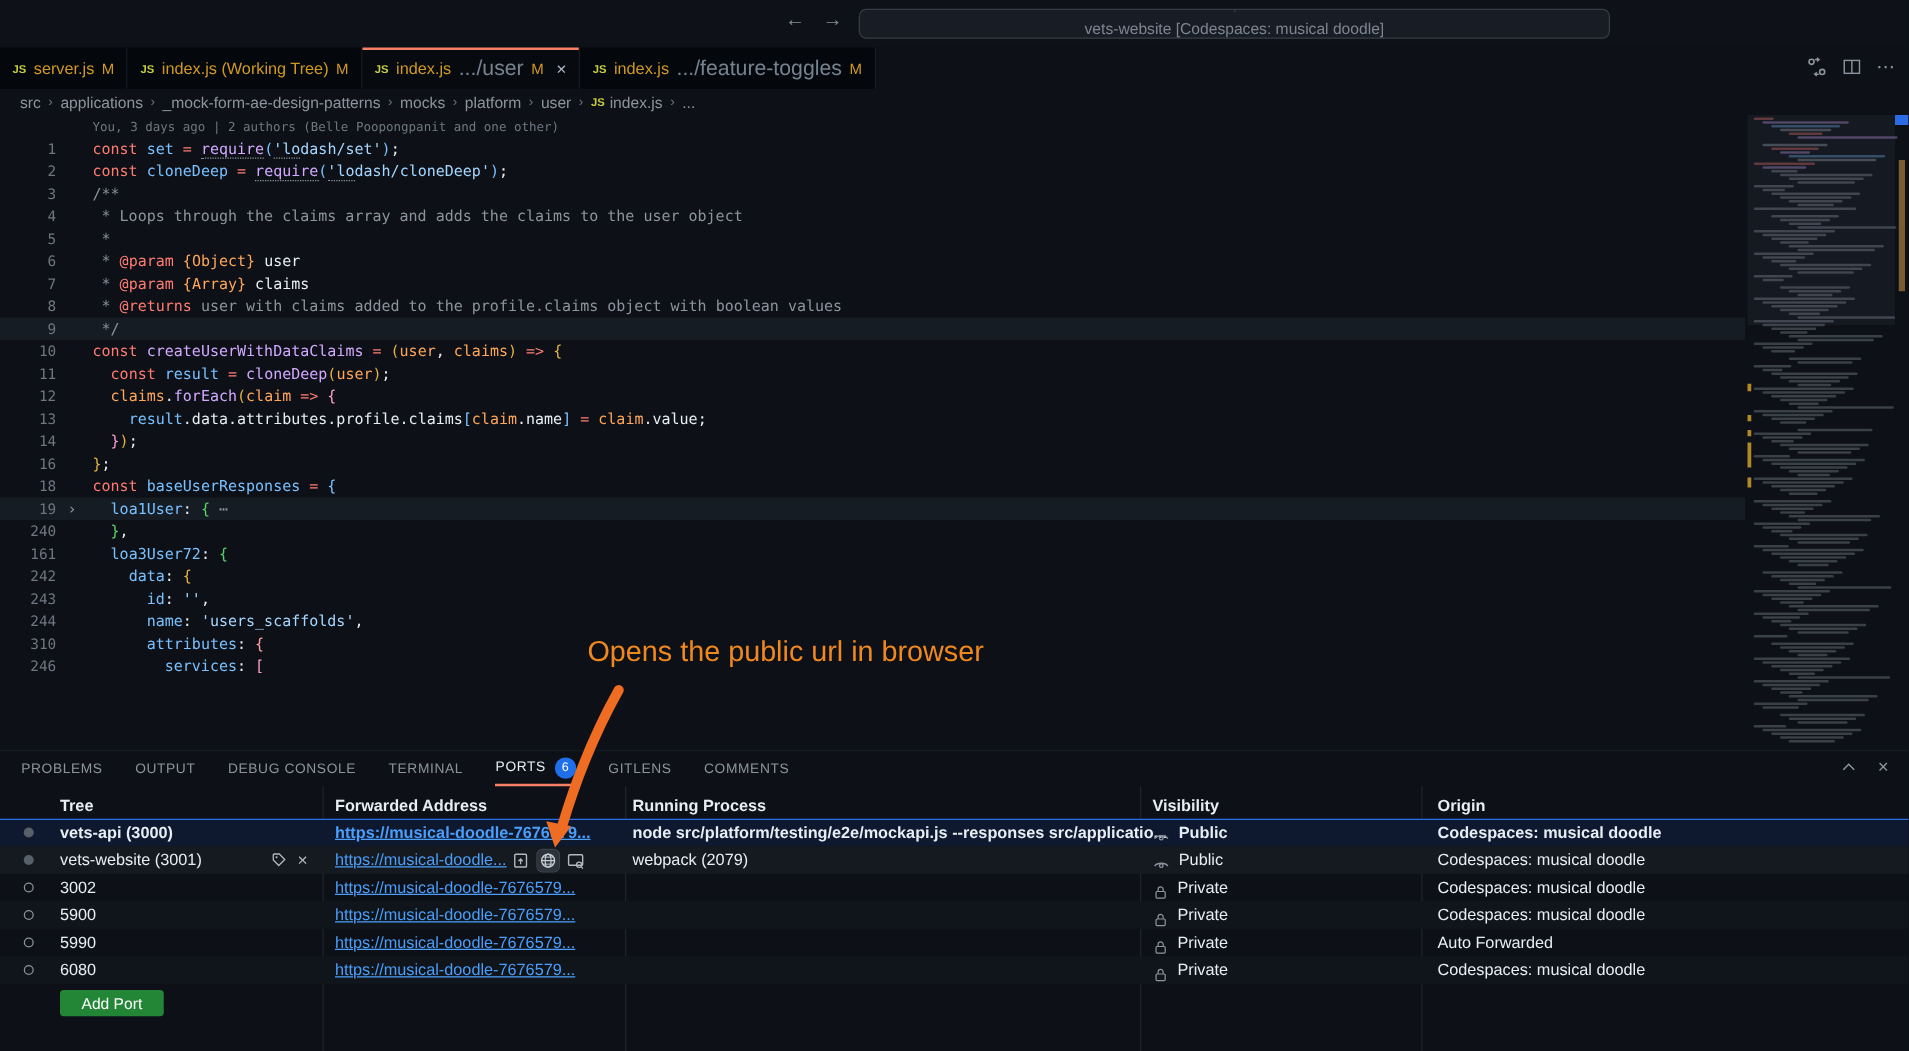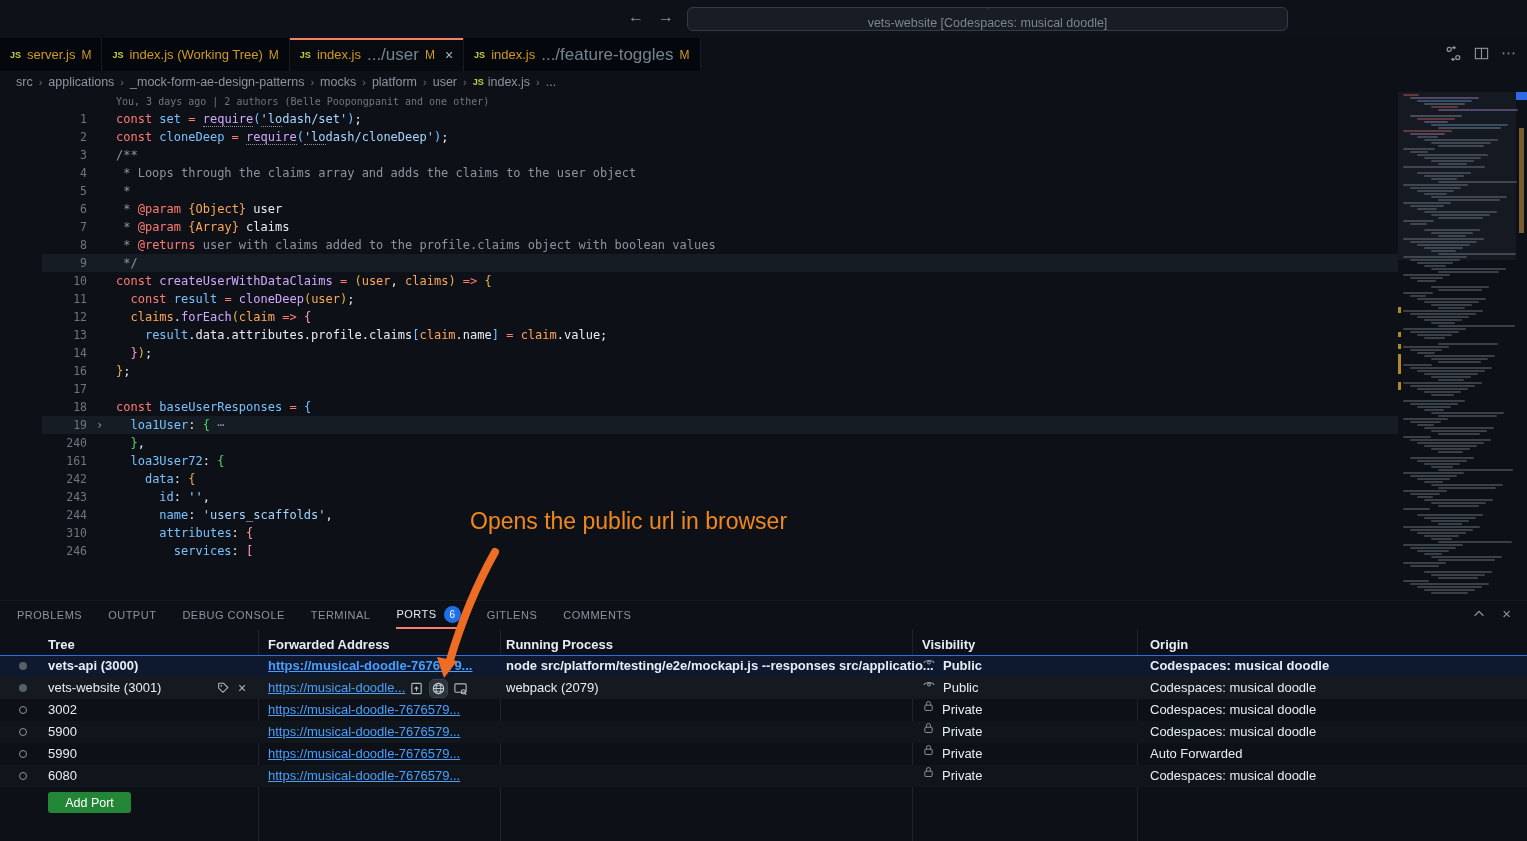--- a/index.html
+++ b/index.html
@@ -33,21 +33,21 @@
   .tabdesc { color:#768390; font-size:17px; }
   .tabmod { color:#d29922; font-size:12px; }
   .closex { color:#adbac7; font-size:14px; margin-left:4px; cursor:pointer; }
   #editoractions { position:absolute; right:10px; top:44px; display:flex; gap:12px; align-items:center; color:#8b949e; }
   
   #breadcrumb { position:absolute; left:16px; top:71px; height:21px; display:flex; align-items:center; gap:6px; color:#8b949e; font-size:12.5px; white-space:nowrap; }
   .bsep { color:#6e7681; font-size:11px; }
   .bitem { cursor:pointer; display:flex; align-items:center; gap:4px; }
   
   #editor { position:absolute; left:0; top:92px; width:1527px; height:508px; overflow:hidden; }
-  #code { position:absolute; left:0; top:0; width:1396px; height:508px; font-family:"DejaVu Sans Mono", monospace; font-size:12px;margin-left:42px; }
+  #code { position:absolute; left:0; top:0; width:1396px; height:508px; font-family:"DejaVu Sans Mono", monospace; font-size:12px; }
   .cl { display:flex; height:18px; line-height:18px; white-space:pre; }
   .cl.hl { background:#161c23; }
   .ln { width:45px; flex:none; text-align:right; color:#6e7681; font-size:11.5px; }
   .fold { width:29px; flex:none; padding-left:9px; color:#8b949e; font-size:12px; }
   .ctext { flex:1; }
   .tk-kw{color:#ff7b72} .tk-fn{color:#d2a8ff} .tk-vr{color:#79c0ff} .tk-pm{color:#ffa657}
   .tk-st{color:#a5d6ff} .tk-cm{color:#8b949e} .tk-pl{color:#e6edf3}
   .tk-b-y{color:#e3b341} .tk-b-p{color:#ff9bce} .tk-b-b{color:#79c0ff} .tk-b-g{color:#56d364} .tk-b-s{color:#ffa198}
   .tk-bl{color:#6e7681; font-size:10px;}
   .u { border-bottom:1px dotted #8b949e; }
@@ -72,21 +72,21 @@
   .prow { position:relative; height:22px; }
   .prow.sel { background:#0e1930;font-weight:bold; }
   .prow.hov { background:#151a21; }
   .prow.alt { background:#10151c; }
   .ind { position:absolute; left:19px; top:7px; width:8px; height:8px; border-radius:50%; }
   .ind.run { background:#576069; }
   .ind.idle { border:1.5px solid #8b949e; }
   .pname { position:absolute; left:48px; top:0; line-height:22px; color:#e6edf3; }
   .paddr { position:absolute; left:268px; top:0; line-height:22px; color:#4b9ef9; text-decoration:underline; cursor:pointer; }
   .pproc { position:absolute; left:506px; top:0; line-height:22px; color:#e6edf3; }
-  .pvis  { position:absolute; left:922px; top:0; line-height:22px; color:#e6edf3; display:flex; gap:7px; align-items:flex-start; height:22px; }
+  .pvis  { position:absolute; left:922px; top:0; line-height:22px; color:#e6edf3; display:flex; gap:7px; align-items:flex-end; height:22px; }
   .porig { position:absolute; left:1150px; top:0; line-height:22px; color:#e6edf3; }
   .rowicons { position:absolute; left:216px; top:2px; display:flex; gap:8px; color:#b0b8c1; align-items:center; height:18px; }
   .addricons { position:absolute; left:408px; top:2px; display:flex; gap:5px; align-items:center; height:18px; color:#b0b8c1; }
   .iconbox { border-radius:4px; padding:1px; display:flex; }
   .iconbox.hot { background:#2d333b; outline:1px solid #3a424c; }
   #addport {
     position:absolute; left:48px; top:191px; width:83px; height:21px;
     background:#238636; color:#fff; border:none; border-radius:3px; font-size:12.5px;
     font-family:"Liberation Sans", sans-serif; cursor:pointer;
   }
@@ -199,21 +199,20 @@
         <div class="cl"><span class="ln">6</span><span class="fold"></span><span class="ctext"><span class="tk-cm"> * </span><span class="tk-kw">@param</span><span class="tk-pl"> </span><span class="tk-pm">{Object}</span><span class="tk-pl"> user</span></span></div>
         <div class="cl"><span class="ln">7</span><span class="fold"></span><span class="ctext"><span class="tk-cm"> * </span><span class="tk-kw">@param</span><span class="tk-pl"> </span><span class="tk-pm">{Array}</span><span class="tk-pl"> claims</span></span></div>
         <div class="cl"><span class="ln">8</span><span class="fold"></span><span class="ctext"><span class="tk-cm"> * </span><span class="tk-kw">@returns</span><span class="tk-cm"> user with claims added to the profile.claims object with boolean values</span></span></div>
         <div class="cl hl"><span class="ln">9</span><span class="fold"></span><span class="ctext"><span class="tk-cm"> */</span></span></div>
         <div class="cl"><span class="ln">10</span><span class="fold"></span><span class="ctext"><span class="tk-kw">const </span><span class="tk-fn">createUserWithDataClaims</span><span class="tk-kw"> = </span><span class="tk-b-y">(</span><span class="tk-pm">user</span><span class="tk-pl">, </span><span class="tk-pm">claims</span><span class="tk-b-y">)</span><span class="tk-kw"> =&gt; </span><span class="tk-b-y">{</span></span></div>
         <div class="cl"><span class="ln">11</span><span class="fold"></span><span class="ctext"><span class="tk-pl">  </span><span class="tk-kw">const </span><span class="tk-vr">result</span><span class="tk-kw"> = </span><span class="tk-fn">cloneDeep</span><span class="tk-b-y">(</span><span class="tk-pm">user</span><span class="tk-b-y">)</span><span class="tk-pl">;</span></span></div>
         <div class="cl"><span class="ln">12</span><span class="fold"></span><span class="ctext"><span class="tk-pl">  </span><span class="tk-pm">claims</span><span class="tk-pl">.</span><span class="tk-fn">forEach</span><span class="tk-b-y">(</span><span class="tk-pm">claim</span><span class="tk-kw"> =&gt; </span><span class="tk-b-p">{</span></span></div>
         <div class="cl"><span class="ln">13</span><span class="fold"></span><span class="ctext"><span class="tk-pl">    </span><span class="tk-vr">result</span><span class="tk-pl">.data.attributes.profile.claims</span><span class="tk-b-b">[</span><span class="tk-pm">claim</span><span class="tk-pl">.name</span><span class="tk-b-b">]</span><span class="tk-kw"> = </span><span class="tk-pm">claim</span><span class="tk-pl">.value;</span></span></div>
         <div class="cl"><span class="ln">14</span><span class="fold"></span><span class="ctext"><span class="tk-pl">  </span><span class="tk-b-p">}</span><span class="tk-b-y">)</span><span class="tk-pl">;</span></span></div>
         <div class="cl"><span class="ln">16</span><span class="fold"></span><span class="ctext"><span class="tk-b-y">}</span><span class="tk-pl">;</span></span></div>
-        <div class="cl"><span class="ln">17</span><span class="fold"></span><span class="ctext"></span></div>
         <div class="cl"><span class="ln">18</span><span class="fold"></span><span class="ctext"><span class="tk-kw">const </span><span class="tk-vr">baseUserResponses</span><span class="tk-kw"> = </span><span class="tk-b-b">{</span></span></div>
         <div class="cl hl"><span class="ln">19</span><span class="fold">›</span><span class="ctext"><span class="tk-pl">  </span><span class="tk-vr">loa1User</span><span class="tk-pl">: </span><span class="tk-b-g">{</span><span class="tk-cm"> ⋯</span></span></div>
         <div class="cl"><span class="ln">240</span><span class="fold"></span><span class="ctext"><span class="tk-pl">  </span><span class="tk-b-g">}</span><span class="tk-pl">,</span></span></div>
         <div class="cl"><span class="ln">161</span><span class="fold"></span><span class="ctext"><span class="tk-pl">  </span><span class="tk-vr">loa3User72</span><span class="tk-pl">: </span><span class="tk-b-g">{</span></span></div>
         <div class="cl"><span class="ln">242</span><span class="fold"></span><span class="ctext"><span class="tk-pl">    </span><span class="tk-vr">data</span><span class="tk-pl">: </span><span class="tk-b-y">{</span></span></div>
         <div class="cl"><span class="ln">243</span><span class="fold"></span><span class="ctext"><span class="tk-pl">      </span><span class="tk-vr">id</span><span class="tk-pl">: </span><span class="tk-st">''</span><span class="tk-pl">,</span></span></div>
         <div class="cl"><span class="ln">244</span><span class="fold"></span><span class="ctext"><span class="tk-pl">      </span><span class="tk-vr">name</span><span class="tk-pl">: </span><span class="tk-st">'users_scaffolds'</span><span class="tk-pl">,</span></span></div>
         <div class="cl"><span class="ln">310</span><span class="fold"></span><span class="ctext"><span class="tk-pl">      </span><span class="tk-vr">attributes</span><span class="tk-pl">: </span><span class="tk-b-s">{</span></span></div>
         <div class="cl"><span class="ln">246</span><span class="fold"></span><span class="ctext"><span class="tk-pl">        </span><span class="tk-vr">services</span><span class="tk-pl">: </span><span class="tk-b-p">[</span></span></div>
       </div>

